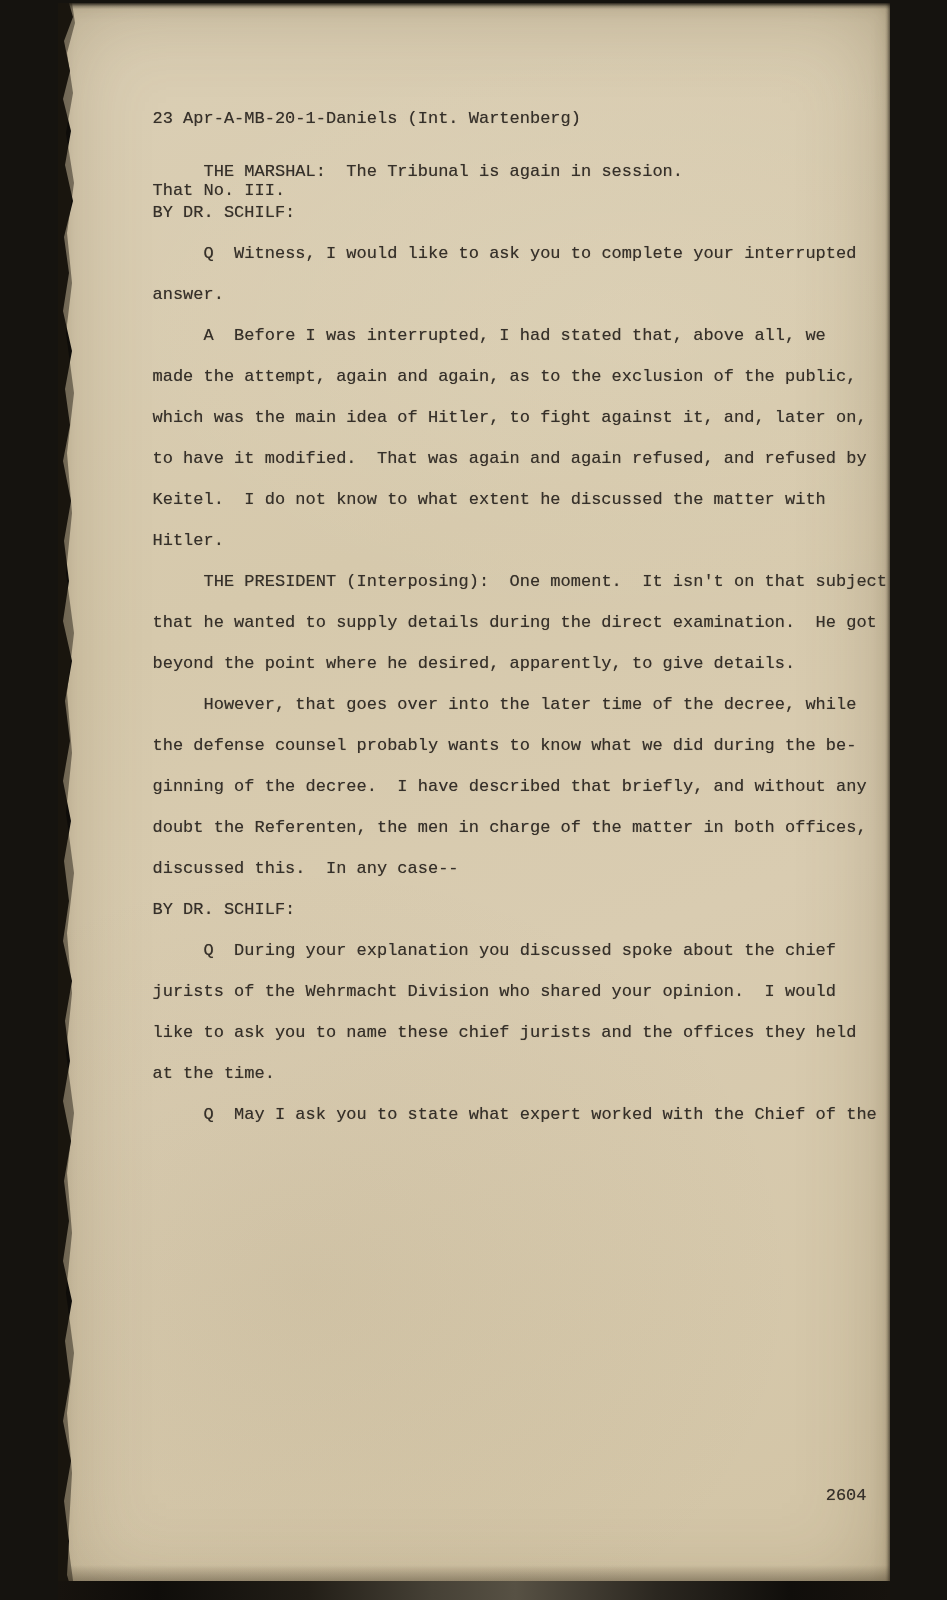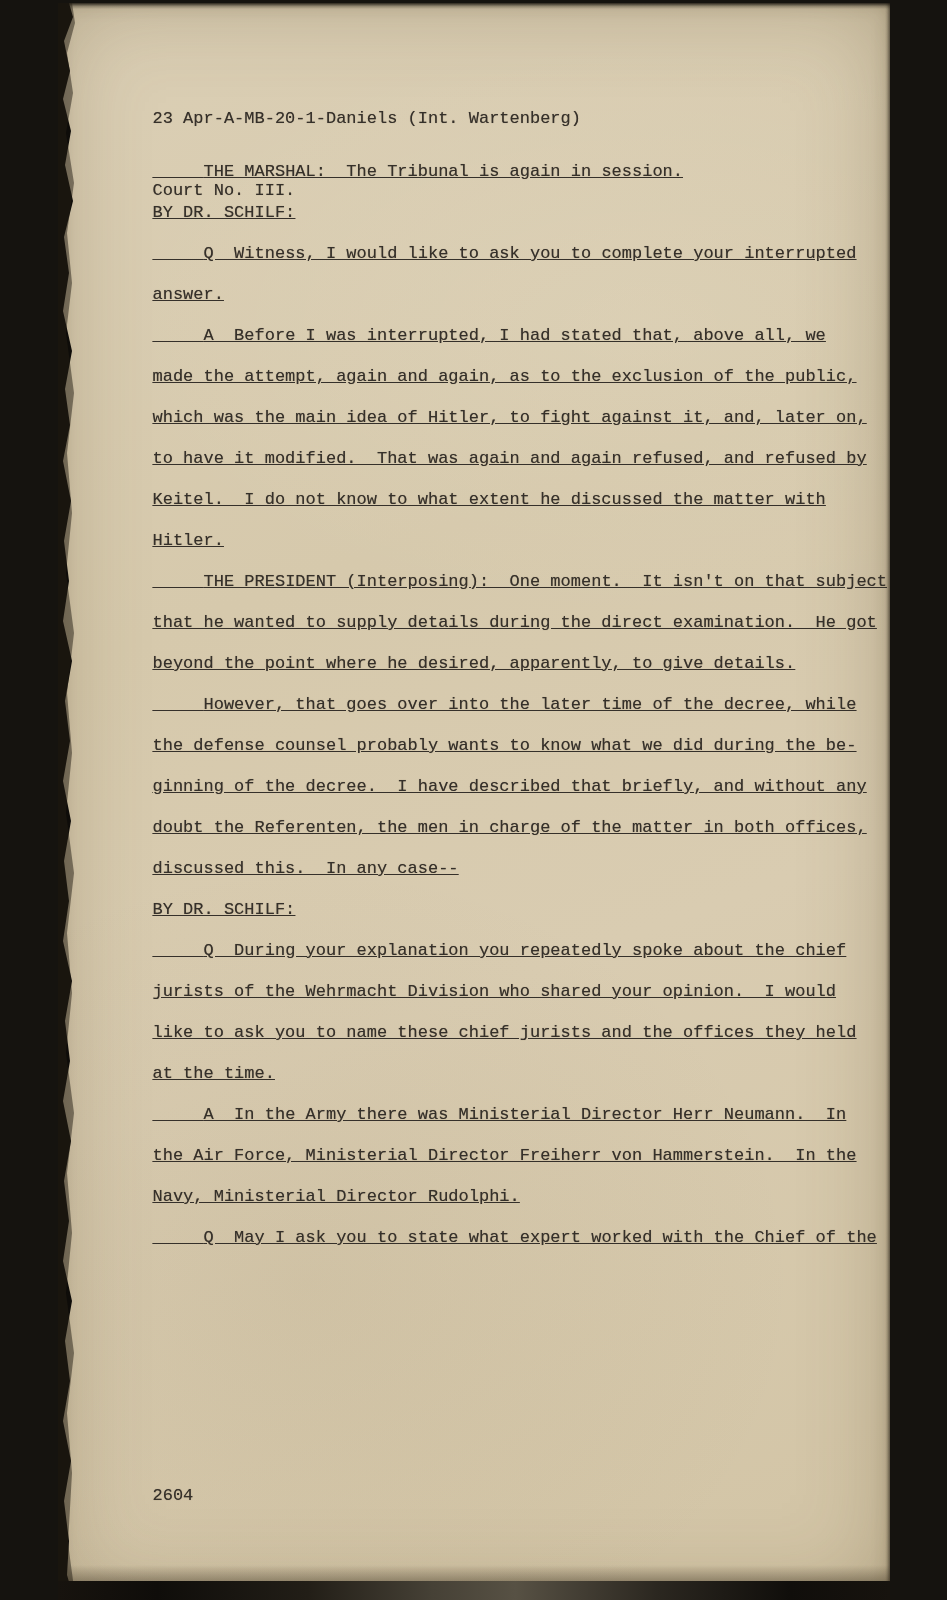--- a/index.html
+++ b/index.html
@@ -72,27 +72,26 @@
     left: 95px; top: 148px;
     width: 740px;
     font-size: 17px;
     line-height: 41px;
     z-index: 2;
     text-shadow: 0 0 0.7px rgba(52,42,30,0.55);
   }
   .paragraph {
     white-space: pre-wrap;
     margin: 0;
-    text-decoration: underline;
   }
   .page-number {
     position: absolute;
     left: 95px; top: 1472px;
     width: 714px;
-    text-align: left;
+    text-align: right;
     font-size: 17px;
     line-height: 41px;
     z-index: 2;
     text-shadow: 0 0 0.7px rgba(52,42,30,0.55);
   }
 </style>
 </head>
 <body>
 
 <div class="page">
@@ -111,21 +110,21 @@
       18,1600 0,1600"></polygon>
   </svg>
 
   <div class="edge-top"></div>
   <div class="edge-right"></div>
   <div class="edge-bottom-shadow"></div>
   <div class="edge-bottom"></div>
 
   <div class="header">
     <div>23 Apr-A-MB-20-1-Daniels (Int. Wartenberg)</div>
-    <div>Court No. III.</div>
+    <div>That No. III.</div>
   </div>
 
   <div class="content">
       <div class="paragraph">     THE MARSHAL:  The Tribunal is again in session.</div>
       <div class="paragraph">BY DR. SCHILF:</div>
       <div class="paragraph">     Q  Witness, I would like to ask you to complete your interrupted
 answer.</div>
       <div class="paragraph">     A  Before I was interrupted, I had stated that, above all, we
 made the attempt, again and again, as to the exclusion of the public,
 which was the main idea of Hitler, to fight against it, and, later on,
@@ -134,25 +133,22 @@
 Hitler.</div>
       <div class="paragraph">     THE PRESIDENT (Interposing):  One moment.  It isn't on that subject
 that he wanted to supply details during the direct examination.  He got
 beyond the point where he desired, apparently, to give details.</div>
       <div class="paragraph">     However, that goes over into the later time of the decree, while
 the defense counsel probably wants to know what we did during the be-
 ginning of the decree.  I have described that briefly, and without any
 doubt the Referenten, the men in charge of the matter in both offices,
 discussed this.  In any case--</div>
       <div class="paragraph">BY DR. SCHILF:</div>
-      <div class="paragraph">     Q  During your explanation you repeatedly spoke about the chief
+      <div class="paragraph">     Q  During your explanation you discussed spoke about the chief
 jurists of the Wehrmacht Division who shared your opinion.  I would
 like to ask you to name these chief jurists and the offices they held
 at the time.</div>
-      <div class="paragraph">     A  In the Army there was Ministerial Director Herr Neumann.  In
-the Air Force, Ministerial Director Freiherr von Hammerstein.  In the
-Navy, Ministerial Director Rudolphi.</div>
       <div class="paragraph">     Q  May I ask you to state what expert worked with the Chief of the</div>
     </div>
 
   <div class="page-number">2604</div>
 
 </div>
 
 </body></html>

